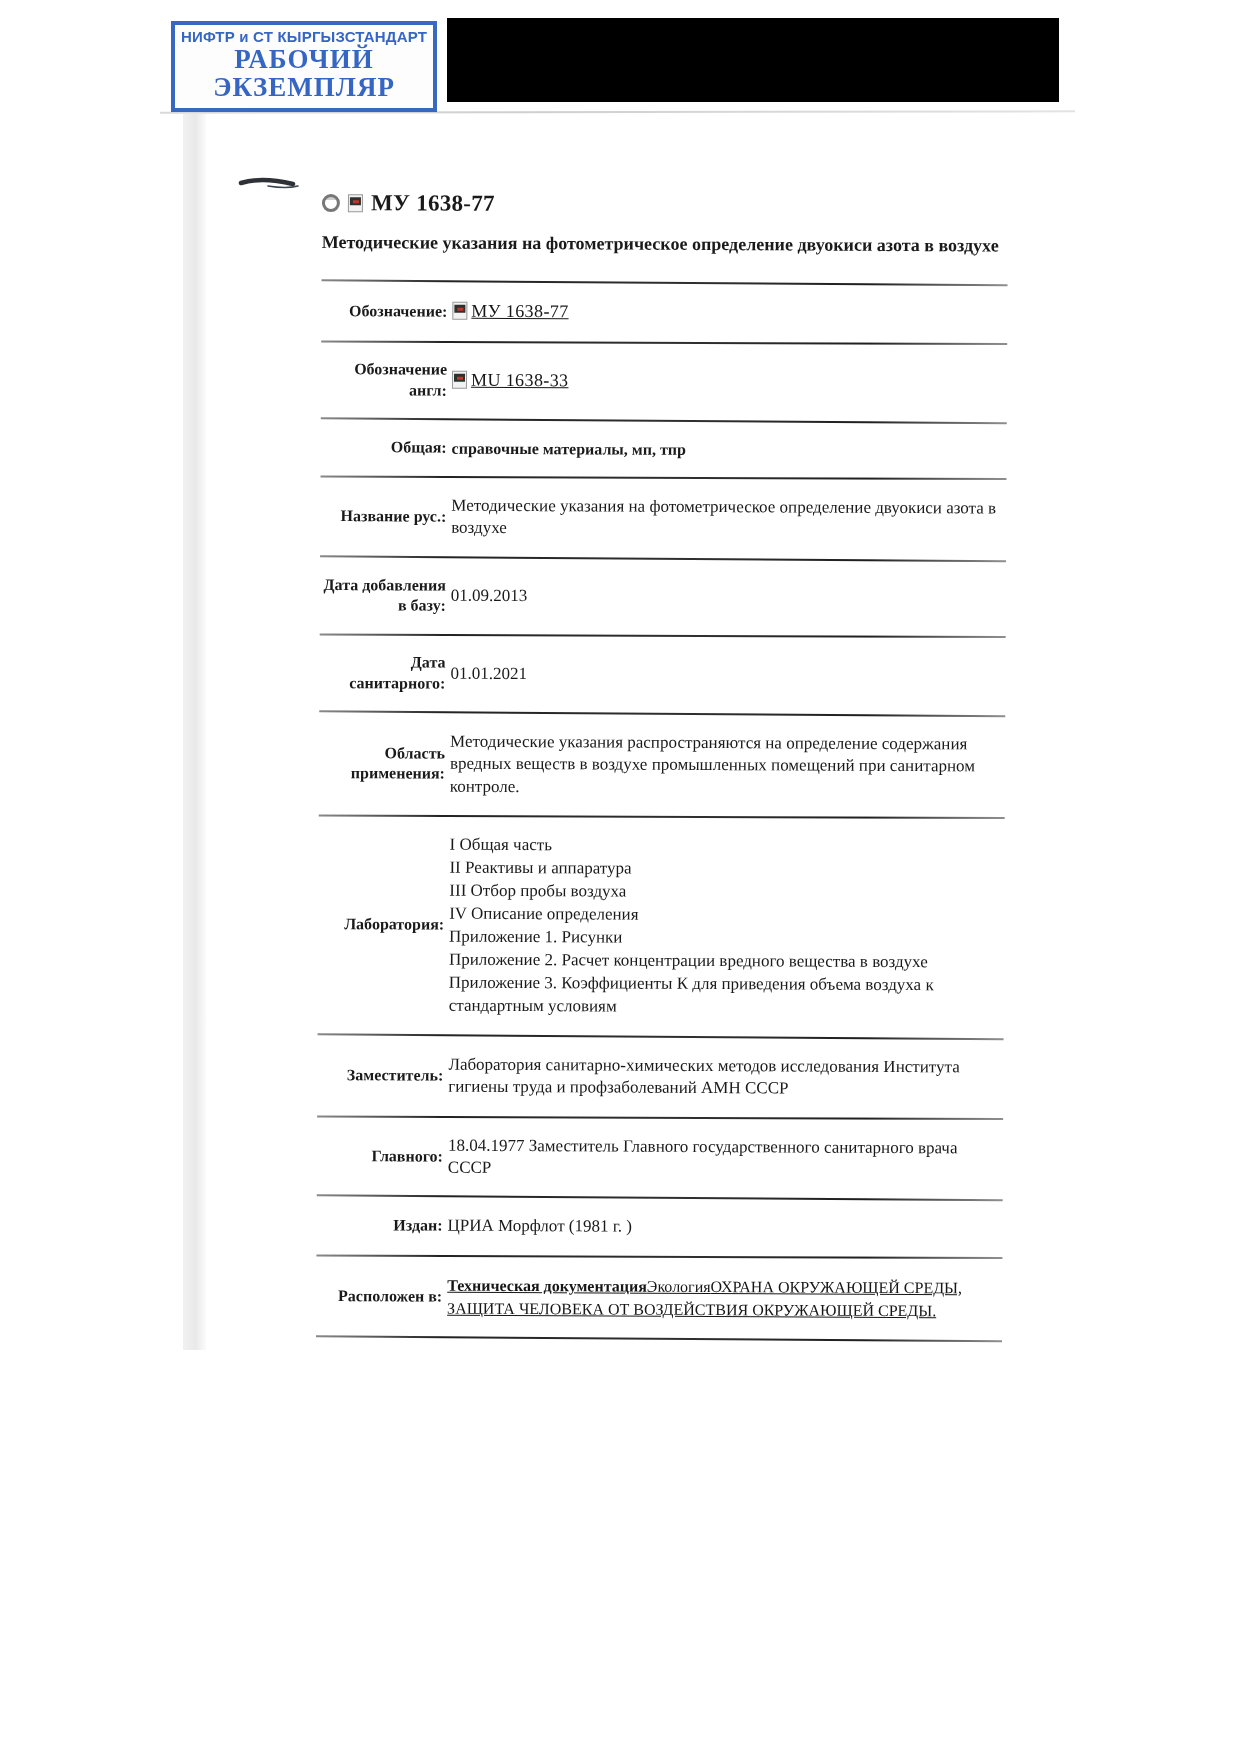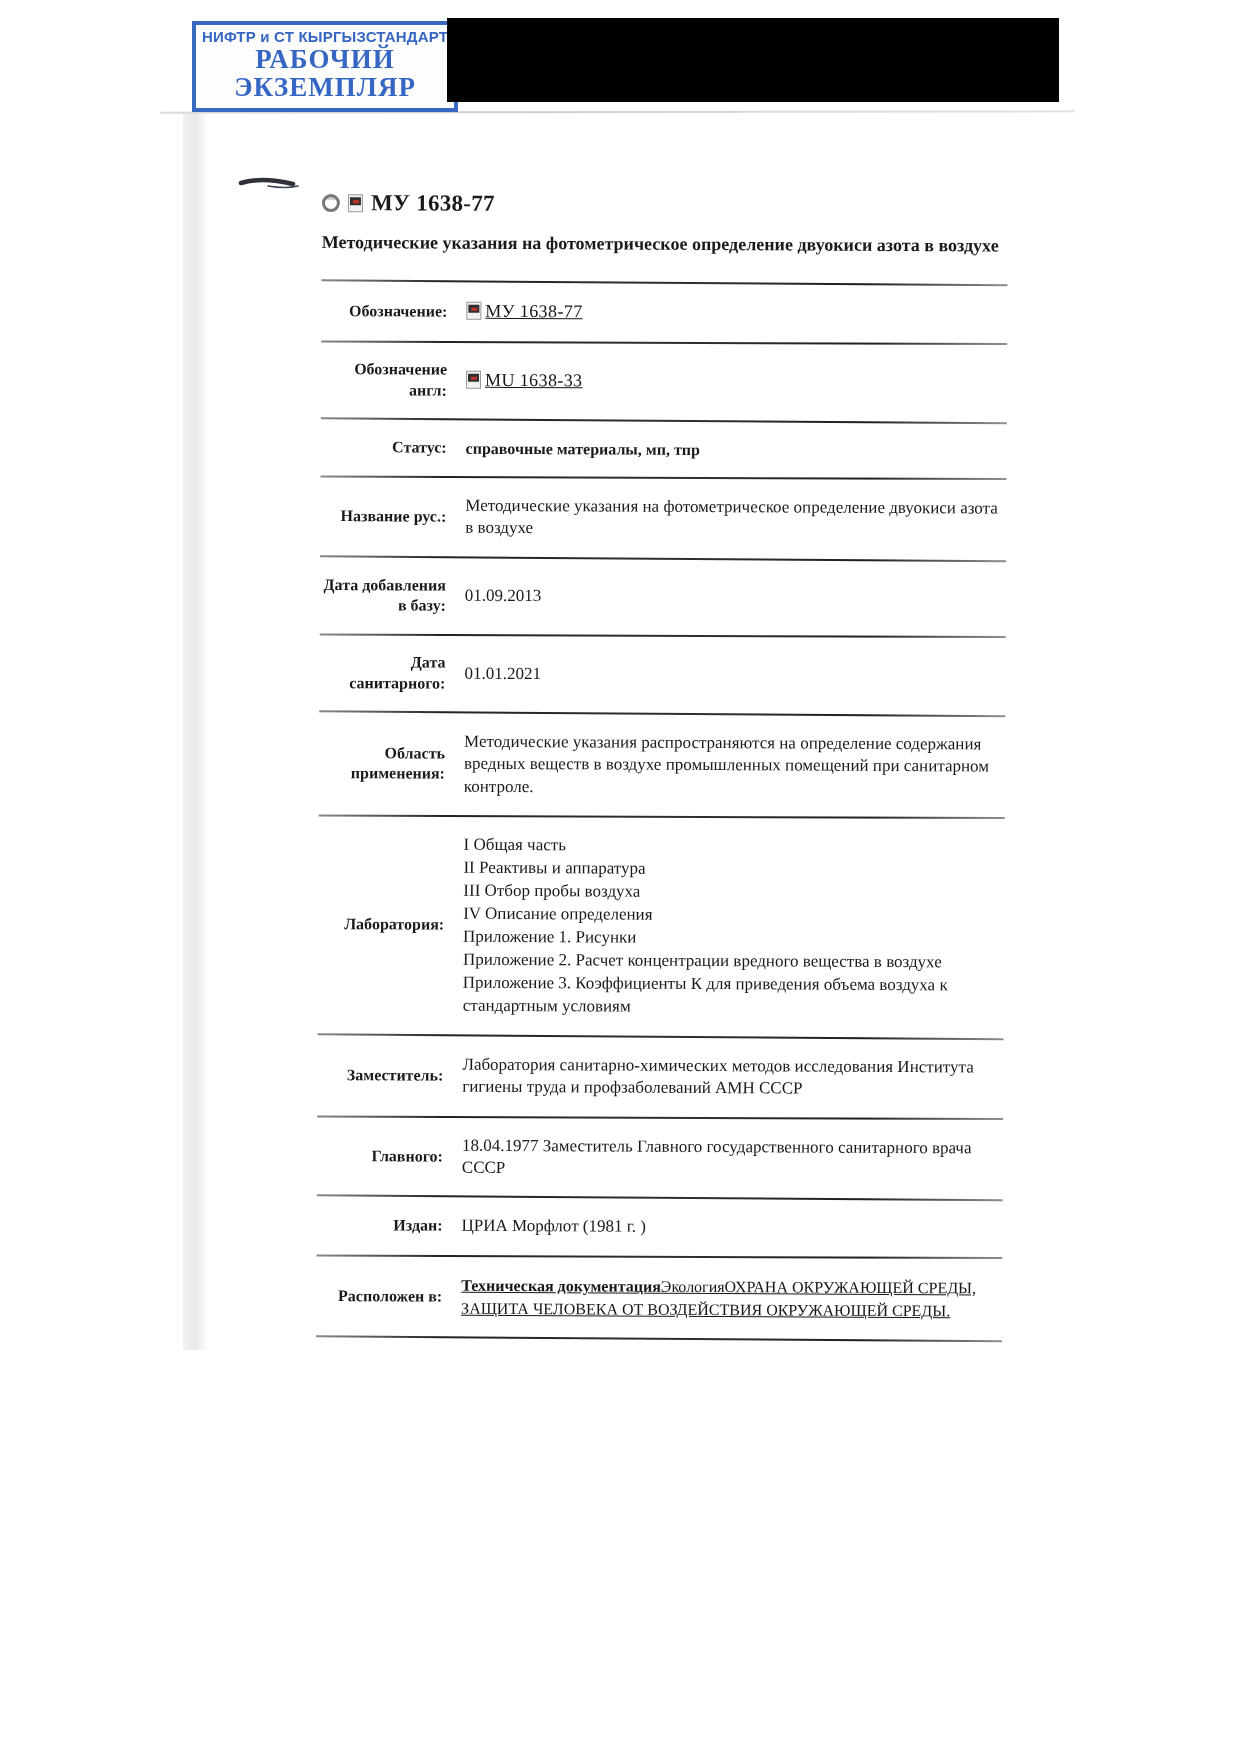--- a/index.html
+++ b/index.html
@@ -7,21 +7,21 @@
         font-family:"Liberation Serif", serif;color:#1a1a1a;}
 
   
   .scan-edge-left{position:absolute;left:183px;top:114px;width:23px;height:1236px;
     background:linear-gradient(90deg,#f1f1f1,#e9e9e9 55%,#fbfbfb);}
   .scan-edge-top{position:absolute;left:160px;top:111px;width:915px;height:2px;
     background:linear-gradient(90deg,#d9d9d9,#cfcfcf 40%,#e3e3e3);transform:rotate(-0.08deg);}
   .pen-mark{position:absolute;left:238px;top:174px;}
 
   
-  .stamp{position:absolute;left:192px;top:21px;width:258px;height:80px;
+  .stamp{position:absolute;left:171px;top:21px;width:258px;height:80px;
     border:4px solid #2e62be;background:#fdfdfd;text-align:center;
     color:#2c5ec0;padding-top:3px;box-sizing:content-box;opacity:.95;}
   .stamp-l1{font-family:"Liberation Sans",sans-serif;font-weight:bold;font-size:15px;letter-spacing:.2px;}
   .stamp-l2,.stamp-l3{font-family:"Liberation Serif",serif;font-weight:bold;font-size:27px;
     line-height:1.05;letter-spacing:1px;}
 
   
   .black-bar{position:absolute;left:447px;top:18px;width:612px;height:84px;background:#000;}
 
   
@@ -30,21 +30,21 @@
   .doc-title-row{display:flex;align-items:center;gap:8px;margin:0 0 14px 0;}
   .doc-title{font-size:23px;font-weight:bold;letter-spacing:.3px;}
   .doc-heading{font-size:18px;font-weight:bold;line-height:1.35;margin:0 0 26px 0;}
 
   .sep{height:2px;background:linear-gradient(90deg,#8a8a8a,#232323 18%,#303030 55%,#1f1f1f 80%,#909090);}
   .sep.a{transform:rotate(0.12deg);}
   .sep.b{transform:rotate(-0.1deg);}
 
   .row{display:flex;align-items:center;padding:17px 0;}
   .lbl{width:126px;flex:0 0 126px;text-align:right;font-weight:bold;font-size:16px;
-       line-height:1.3;padding-right:19px;}
+       line-height:1.3;padding-right:5px;}
   .val{flex:1;font-size:17px;line-height:1.32;}
   .val.bold{font-weight:bold;font-size:16px;}
   .link{text-decoration:underline;cursor:pointer;color:#161616;}
   .link-lg{font-size:18px;letter-spacing:.4px;}
   .italic{}
   .toc-line{font-size:17px;line-height:1.35;}
   .cat-links{font-size:16px;line-height:1.45;}
   .cat-links .b{font-weight:bold;}
 
   
@@ -98,21 +98,21 @@
     <div class="sep b"></div>
     <div class="row">
       <div class="lbl">Обозначение англ:</div>
       <div class="val">
         <span class="doc-icon"></span><span class="link link-lg">MU 1638-33</span>
       </div>
     </div>
 
     <div class="sep a"></div>
     <div class="row">
-      <div class="lbl">Статус:</div>
+      <div class="lbl">Общая:</div>
       <div class="val bold">справочные материалы, мп, тпр</div>
     </div>
 
     <div class="sep b"></div>
     <div class="row">
       <div class="lbl">Название рус.:</div>
       <div class="val">Методические указания на фотометрическое определение двуокиси азота в воздухе</div>
     </div>
 
     <div class="sep a"></div>

